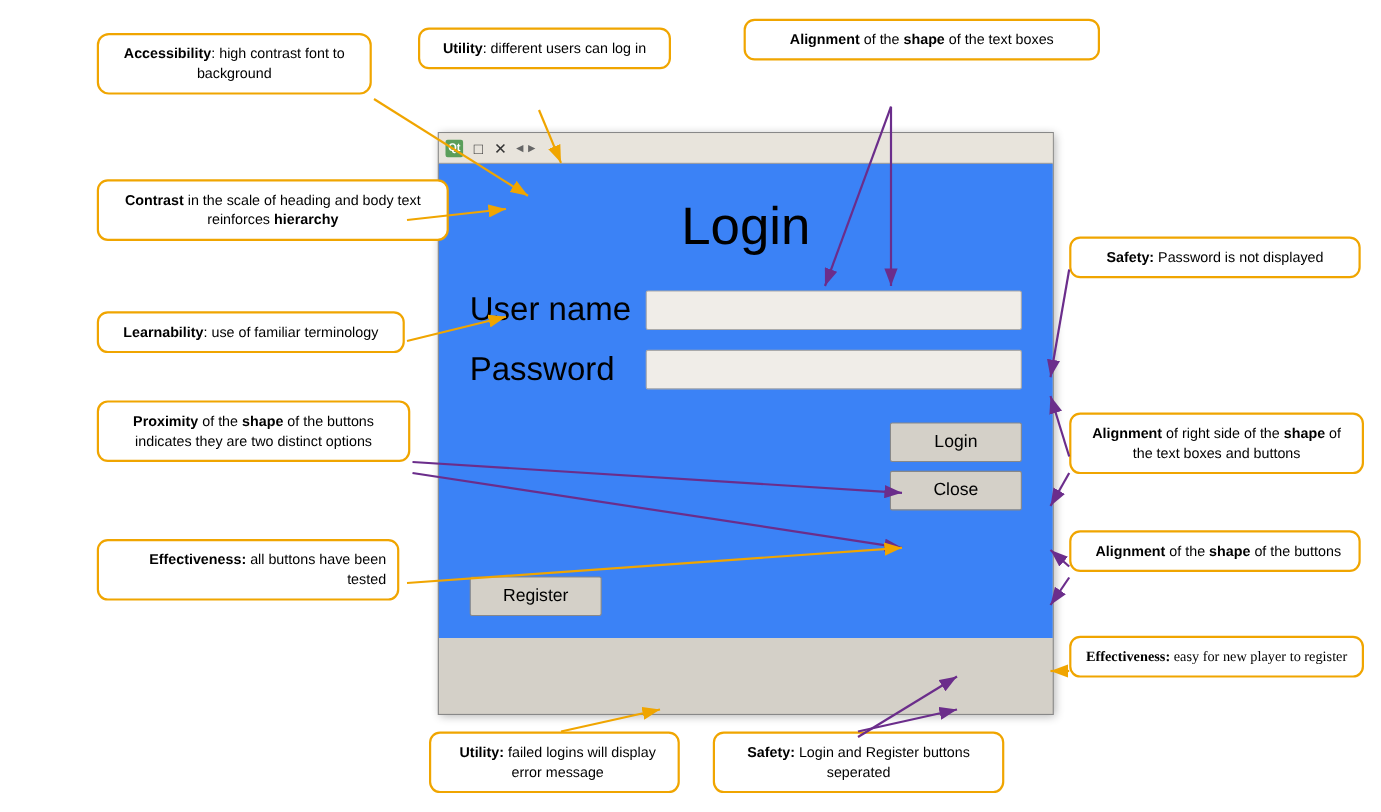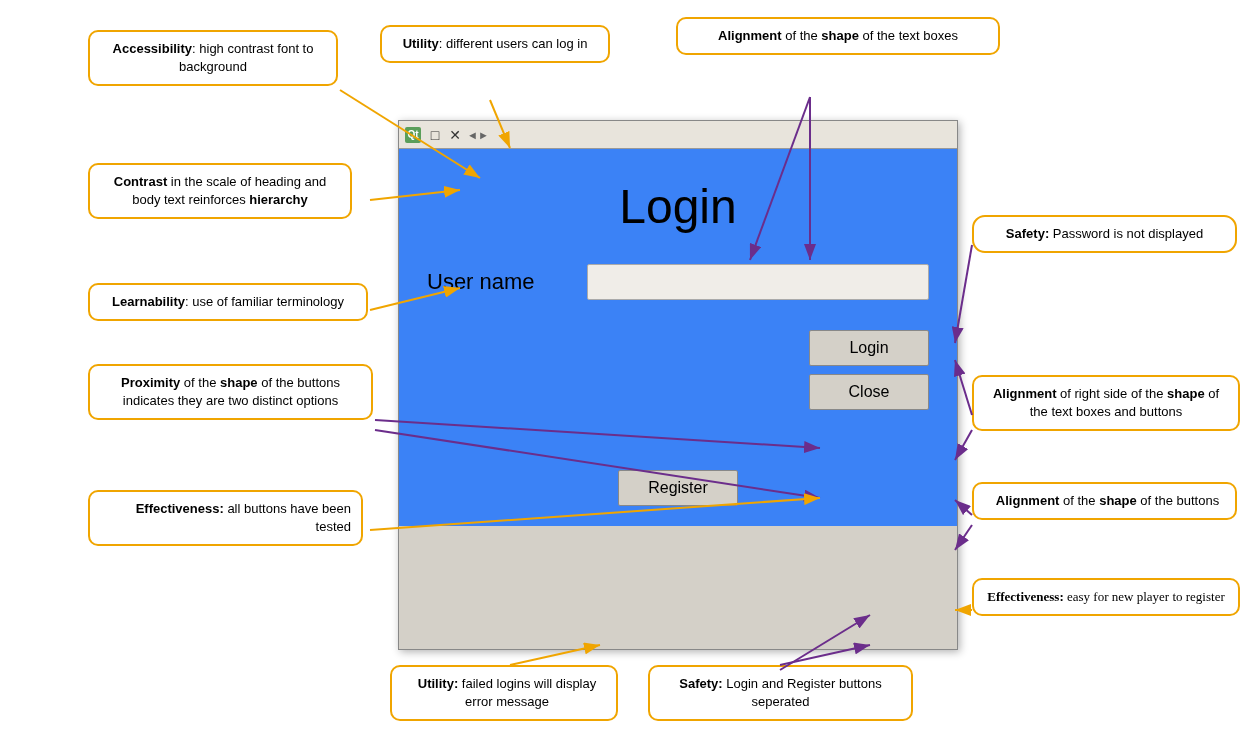--- a/index.html
+++ b/index.html
@@ -93,21 +93,21 @@
       margin-bottom: 30px;
       margin-top: 10px;
       color: #000;
     }
     .qt-form-row {
       display: flex;
       align-items: center;
       margin-bottom: 18px;
     }
     .qt-label {
-      font-size: 22px;
+      font-size: 30px;
       width: 160px;
       color: #000;
     }
     .qt-input {
       flex: 1;
       height: 36px;
       background: #f0ede8;
       border: 1px solid #aaa;
       border-radius: 2px;
     }
@@ -126,21 +126,21 @@
       border-radius: 2px;
       font-size: 16px;
       cursor: pointer;
       text-align: center;
       display: flex;
       align-items: center;
       justify-content: center;
     }
     .qt-register-row {
       display: flex;
-      justify-content: center;
+      justify-content: flex-start;
       margin-top: 60px;
     }
 
     
     .arrows-svg {
       position: absolute;
       top: 0;
       left: 0;
       width: 1255px;
       height: 738px;
@@ -162,59 +162,63 @@
       <button class="qt-btn">✕</button>
       <span style="font-size:11px;color:#666;">◄►</span>
     </div>
   </div>
   <div class="qt-content">
     <div class="qt-login-title">Login</div>
     <div class="qt-form-row">
       <span class="qt-label">User name</span>
       <div class="qt-input"></div>
     </div>
+    <div class="qt-form-row">
+      <span class="qt-label">Password</span>
+      <div class="qt-input"></div>
+    </div>
     <div class="qt-buttons">
       <button class="qt-action-btn">Login</button>
       <button class="qt-action-btn">Close</button>
     </div>
     <div class="qt-register-row">
       <button class="qt-action-btn">Register</button>
     </div>
   </div>
 </div>
 
-<div class="annotation-box" style="left:88px; top:30px; width:250px;">
+<div class="annotation-box" style="left:88px; top:30px; width:250px;border-radius:11px;">
   <strong>Accessibility</strong><span>: high contrast font to background</span>
 </div>
 
 <div class="annotation-box" style="left:380px; top:25px; width:230px;">
   <strong>Utility</strong><span>: different users can log in</span>
 </div>
 
 <div class="annotation-box" style="left:676px; top:17px; width:324px;">
   <strong>Alignment</strong><span> of the <strong>shape</strong> of the text boxes</span>
 </div>
 
-<div class="annotation-box" style="left:88px; top:163px; width:264px;">
+<div class="annotation-box" style="left:88px; top:163px; width:320px;">
   <strong>Contrast</strong><span> in the scale of heading and body text reinforces <strong>hierarchy</strong></span>
 </div>
 
 <div class="annotation-box" style="left:88px; top:283px; width:280px;">
   <strong>Learnability</strong><span>: use of familiar terminology</span>
 </div>
 
 <div class="annotation-box" style="left:88px; top:364px; width:285px;">
   <strong>Proximity</strong><span> of the <strong>shape</strong> of the buttons indicates they are two distinct options</span>
 </div>
 
 <div class="annotation-box" style="left:88px; top:490px; width:275px;text-align:right;">
   <strong>Effectiveness:</strong><span> all buttons have been tested</span>
 </div>
 
-<div class="annotation-box" style="left:972px; top:215px; width:265px;border-radius:13px;">
+<div class="annotation-box" style="left:972px; top:215px; width:265px;">
   <strong>Safety:</strong><span> Password is not displayed</span>
 </div>
 
 <div class="annotation-box" style="left:972px; top:375px; width:268px;">
   <strong>Alignment</strong><span> of right side of the <strong>shape</strong> of the text boxes and buttons</span>
 </div>
 
 <div class="annotation-box" style="left:972px; top:482px; width:265px;padding-left:16px;">
   <strong>Alignment</strong><span> of the <strong>shape</strong> of the buttons</span>
 </div>

